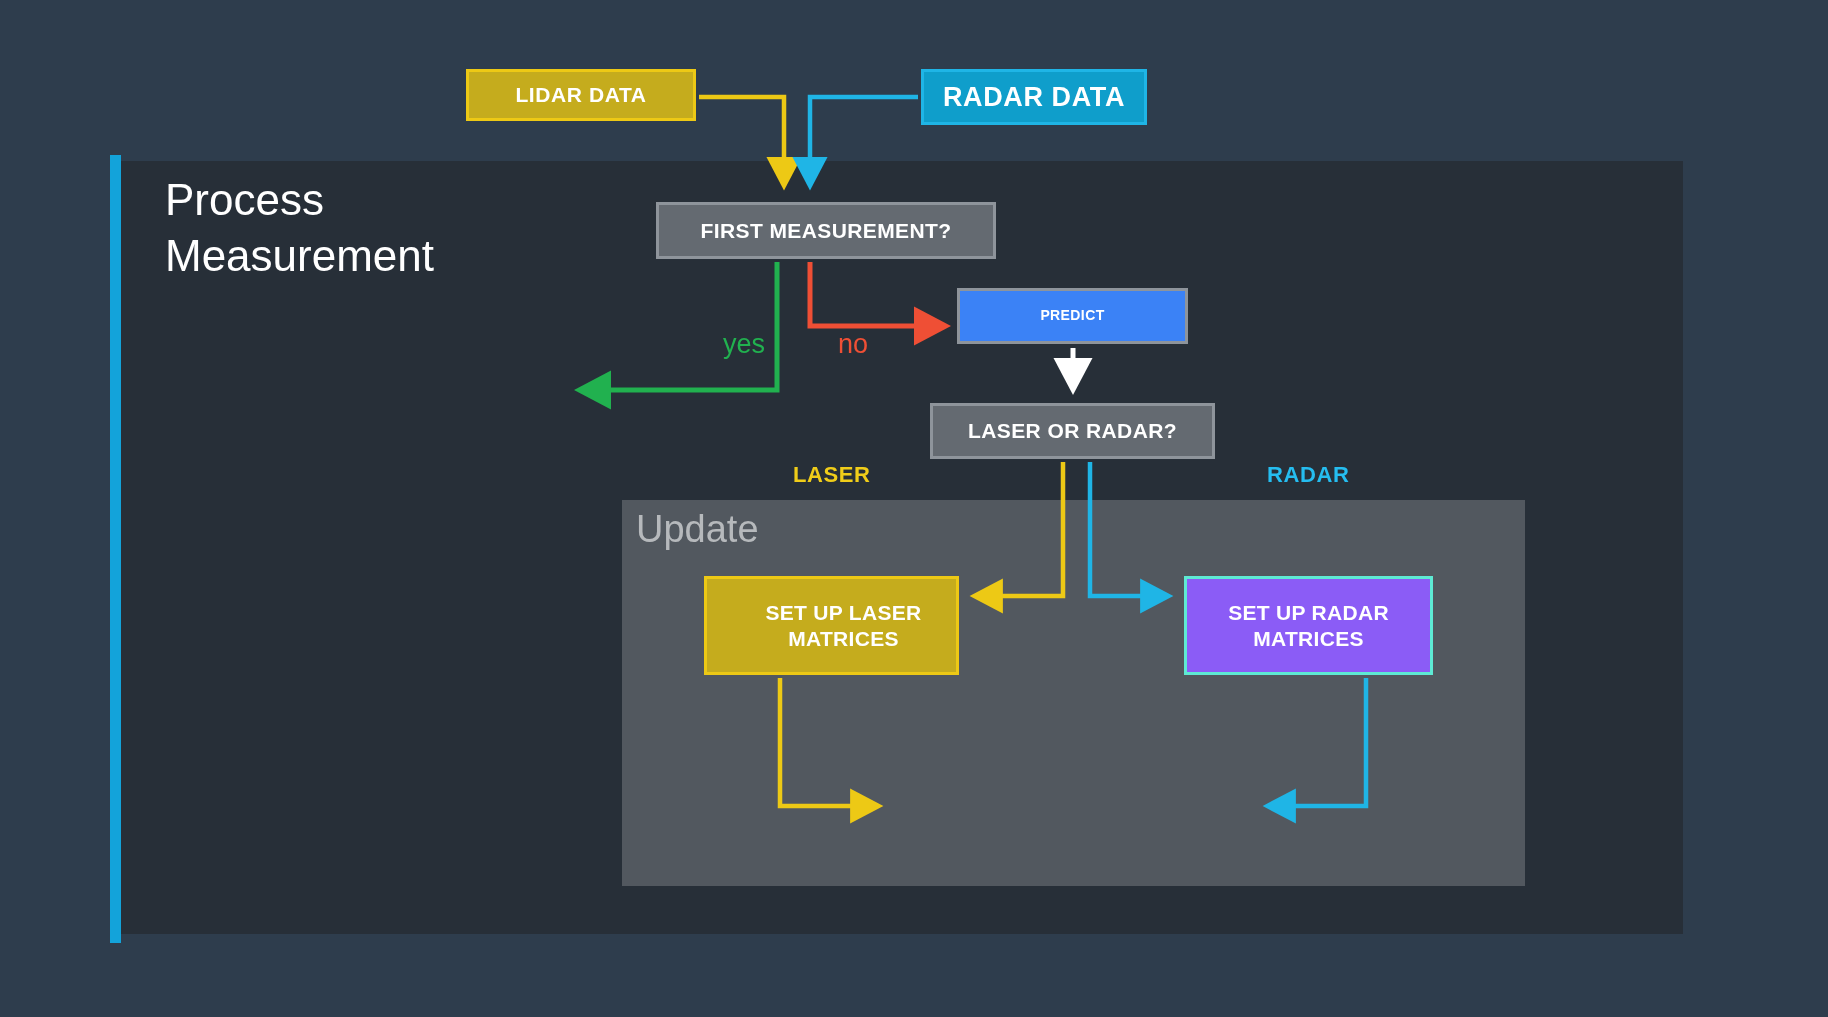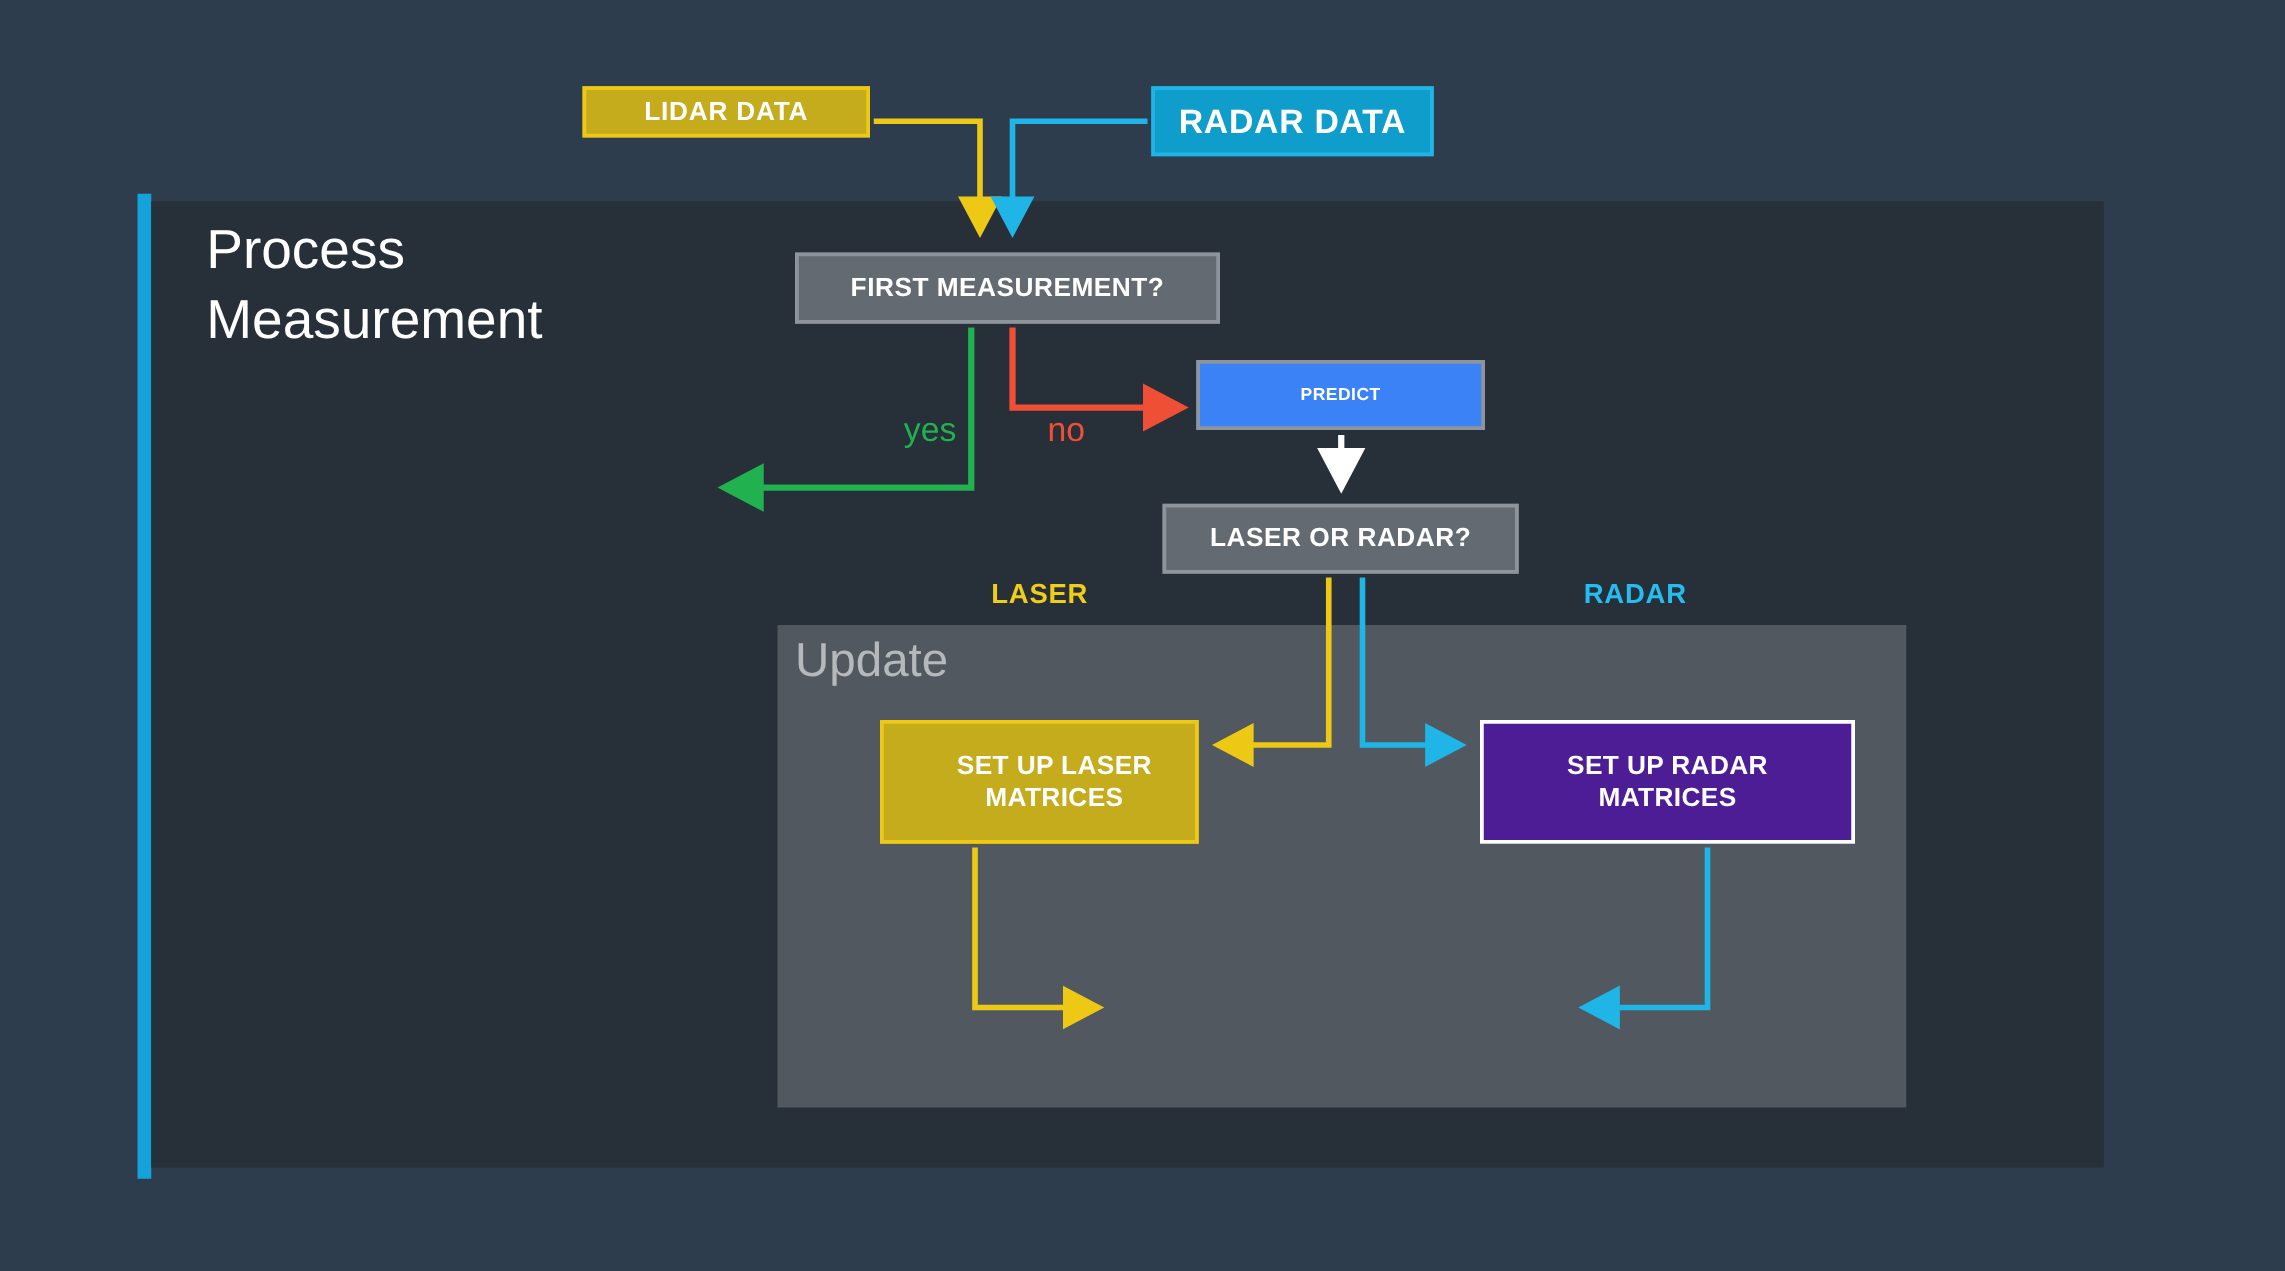--- a/index.html
+++ b/index.html
@@ -69,31 +69,31 @@
     display: flex;
     align-items: center;
     justify-content: center;
     text-align: center;
     color: #ffffff;
     font-weight: bold;
     box-sizing: border-box;
     line-height: 1.22;
   }
   .box-lidar {
-    left: 466px; top: 69px; width: 230px; height: 41px;
+    left: 466px; top: 69px; width: 230px; height: 52px;
     background: #c5ac1d; border: 3px solid #edc915;
     font-size: 21px; letter-spacing: 0.6px;
   }
   .box-radar {
     left: 921px; top: 69px; width: 226px; height: 56px;
     background: #0f9ecb; border: 3px solid #1fb5e6;
     font-size: 27px; letter-spacing: 0.6px;
   }
   .box-first {
-    left: 636px; top: 202px; width: 340px; height: 57px;
+    left: 656px; top: 202px; width: 340px; height: 57px;
     background: #646a71; border: 3px solid #8e949b;
     font-size: 21px; letter-spacing: 0.4px;
   }
   .box-predict {
     left: 957px; top: 288px; width: 231px; height: 56px;
     background: #3b82f6; border: 3px solid #8e949b;
     font-size: 14px; letter-spacing: 0.4px;
   }
   .box-laserradar {
     left: 930px; top: 403px; width: 285px; height: 56px;
@@ -104,22 +104,22 @@
     left: 190px; top: 343px; width: 376px; height: 95px;
     background: #17a85c; border: 3px solid #2ec36f;
     font-size: 21px; letter-spacing: 0.3px;
   }
   .box-setlaser {
     left: 704px; top: 576px; width: 255px; height: 99px;
     background: #c5ac1d; border: 3px solid #edc915;
     font-size: 21px; letter-spacing: 0.3px; padding-left: 24px;
   }
   .box-setradar {
-    left: 1184px; top: 576px; width: 300px; height: 99px;
-    background: #4c1d95; border: 3px solid #ffffff;
+    left: 1184px; top: 576px; width: 249px; height: 99px;
+    background: #8b5cf6; border: 3px solid #5eead4;
     font-size: 21px; letter-spacing: 0.3px;
   }
   .box-stateupdate {
     left: 894px; top: 754px; width: 358px; height: 98px;
     background: #15ab9c; border: 3px solid #2ec6b3;
     font-size: 21px; letter-spacing: 0.3px;
   }
   
   .edge-label {
     position: absolute;

